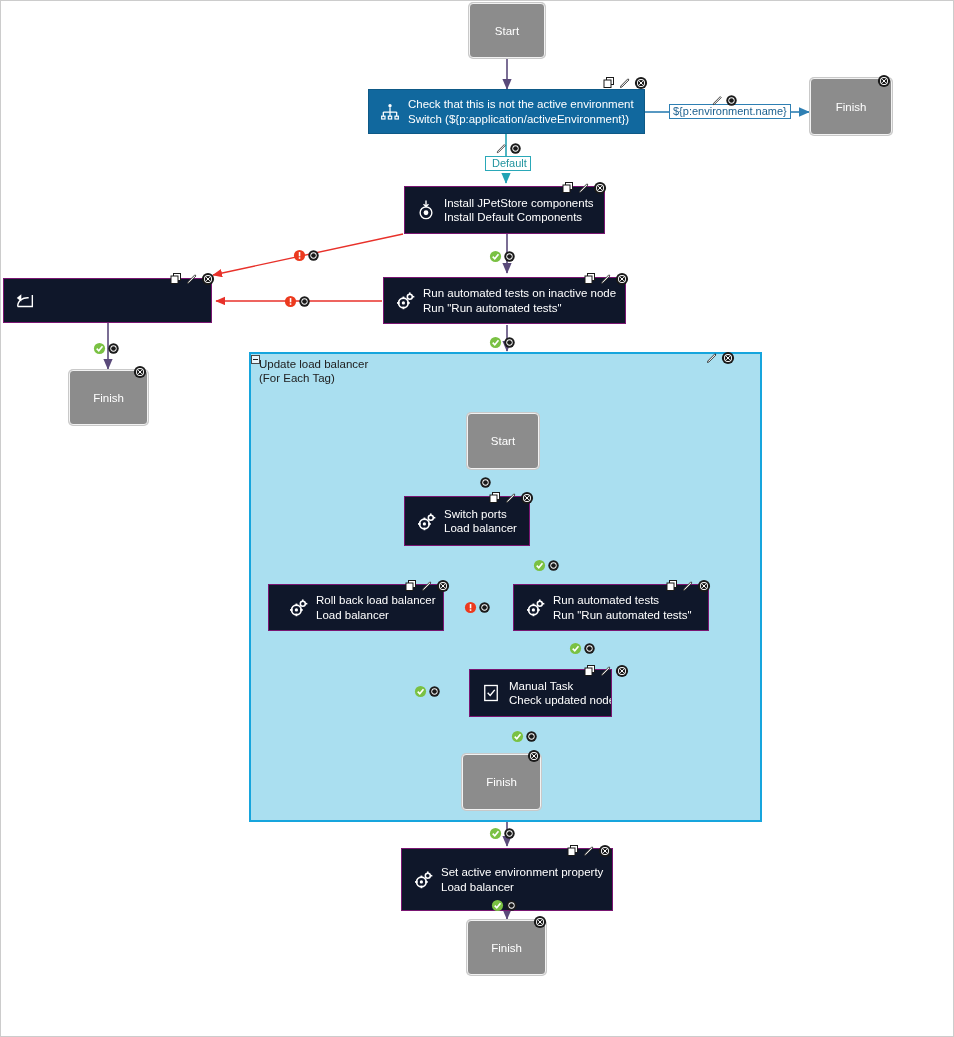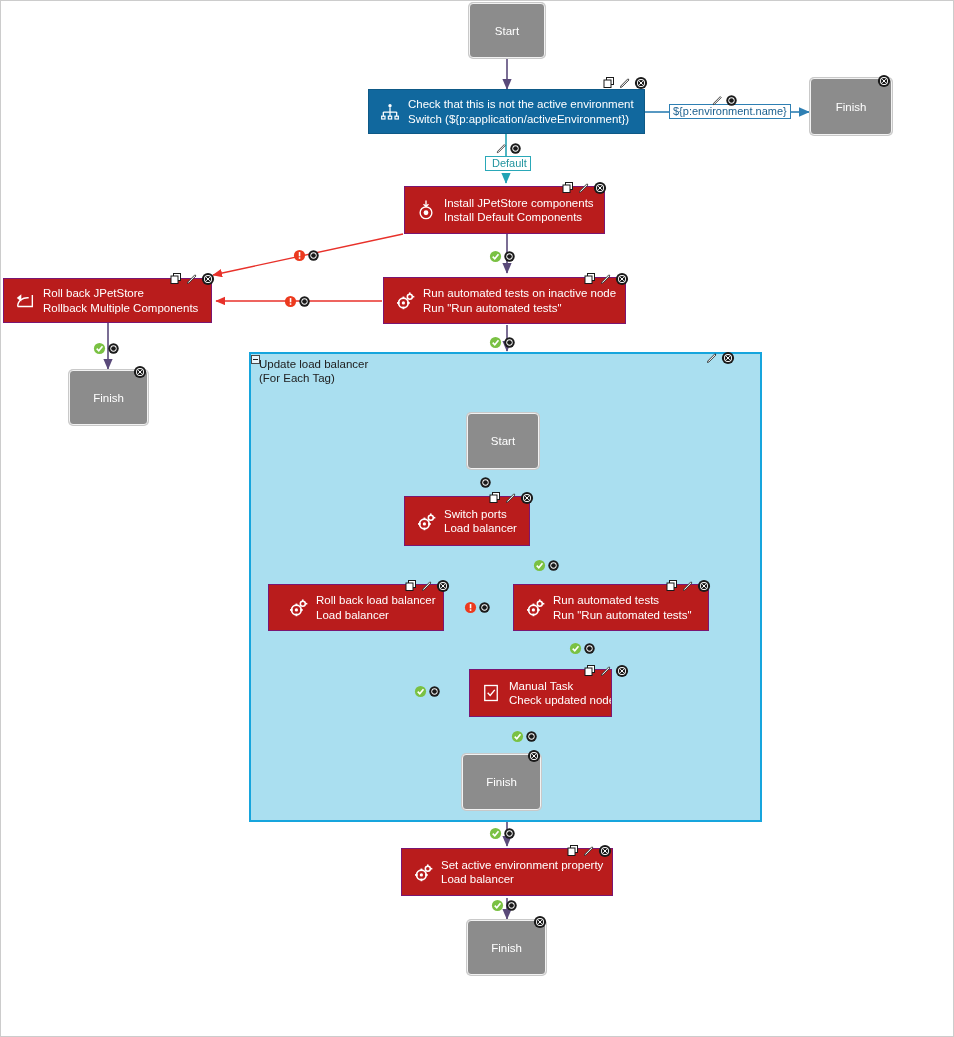--- a/index.html
+++ b/index.html
@@ -60,21 +60,21 @@
     background: #202020;
   }
   
   .node {
     position: absolute;
     box-sizing: border-box;
     display: flex;
     align-items: center;
   }
   .node.task {
-    background: #b91c1c;
+    background: #0f172a;
     border: 1px solid #7a1672;
     padding-left: 8px;
     align-items: center;
   }
   .node.switch {
     background: #11689e;
     border: 1px solid #0e5986;
     padding-left: 8px;
   }
   .node .node-icon {
@@ -374,21 +374,20 @@
   </div>
 
   <div class="node task" style="left:2px; top:277px; width:209px; height:45px;">
     <span class="node-icon">
       <svg viewBox="0 0 24 24" width="22" height="22">
         <path d="M20 5.5 L20 18 L4 18" stroke="#ffffff" stroke-width="1.5" fill="none"></path>
         <path d="M4 18 C4 11, 10 8, 16 8.5" stroke="#ffffff" stroke-width="1.5" fill="none"></path>
         <path d="M8 4.5 L3 8.6 L8 12.5 Z" fill="#ffffff"></path>
       </svg>
     </span>
-    <span class="node-text"><span>Roll back JPetStore</span><span class="l2">Rollback Multiple Components</span></span>
   </div>
   <div class="tools" style="left:168px; top:270px;">
     <span class="tool">
       <svg viewBox="0 0 14 14">
           <rect x="4.5" y="1.5" width="7" height="7" fill="#ffffff" stroke="#1a1a1a" stroke-width="1"></rect>
           <rect x="2" y="4" width="7" height="7.5" fill="#ffffff" stroke="#1a1a1a" stroke-width="1"></rect>
         </svg>
     </span>
     <span class="tool">
       <svg viewBox="0 0 14 14">
@@ -769,21 +768,21 @@
     </span>
     <span class="deco-icon">
       <svg viewBox="0 0 14 14">
           <circle cx="7" cy="7" r="5.6" fill="#1a1a1a"></circle>
           <circle cx="7" cy="7" r="3.4" fill="#ffffff"></circle>
           <circle cx="7" cy="7" r="2.5" fill="#1a1a1a"></circle>
         </svg>
     </span>
   </div>
 
-  <div class="node task" style="left:400px; top:847px; width:212px; height:48px;">
+  <div class="node task" style="left:400px; top:847px; width:212px; height:63px;">
     <span class="node-icon">
       <svg viewBox="0 0 24 24" width="23" height="23">
         <circle cx="16.5" cy="8" r="2.6" fill="none" stroke="#ffffff" stroke-width="1.6"></circle>
         <circle cx="9.8" cy="14.5" r="5" fill="none" stroke="#ffffff" stroke-width="1.8"></circle>
         <circle cx="9.8" cy="14.5" r="1.7" fill="#ffffff"></circle>
         <rect x="8.9" y="7.9" width="1.9" height="2.6" fill="#ffffff"></rect>
         <rect x="8.9" y="18.5" width="1.9" height="2.6" fill="#ffffff"></rect>
         <rect x="3.2" y="13.6" width="2.6" height="1.9" fill="#ffffff"></rect>
         <rect x="13.8" y="13.6" width="2.6" height="1.9" fill="#ffffff"></rect>
         <rect x="15.6" y="3.6" width="1.7" height="1.9" fill="#ffffff"></rect>

